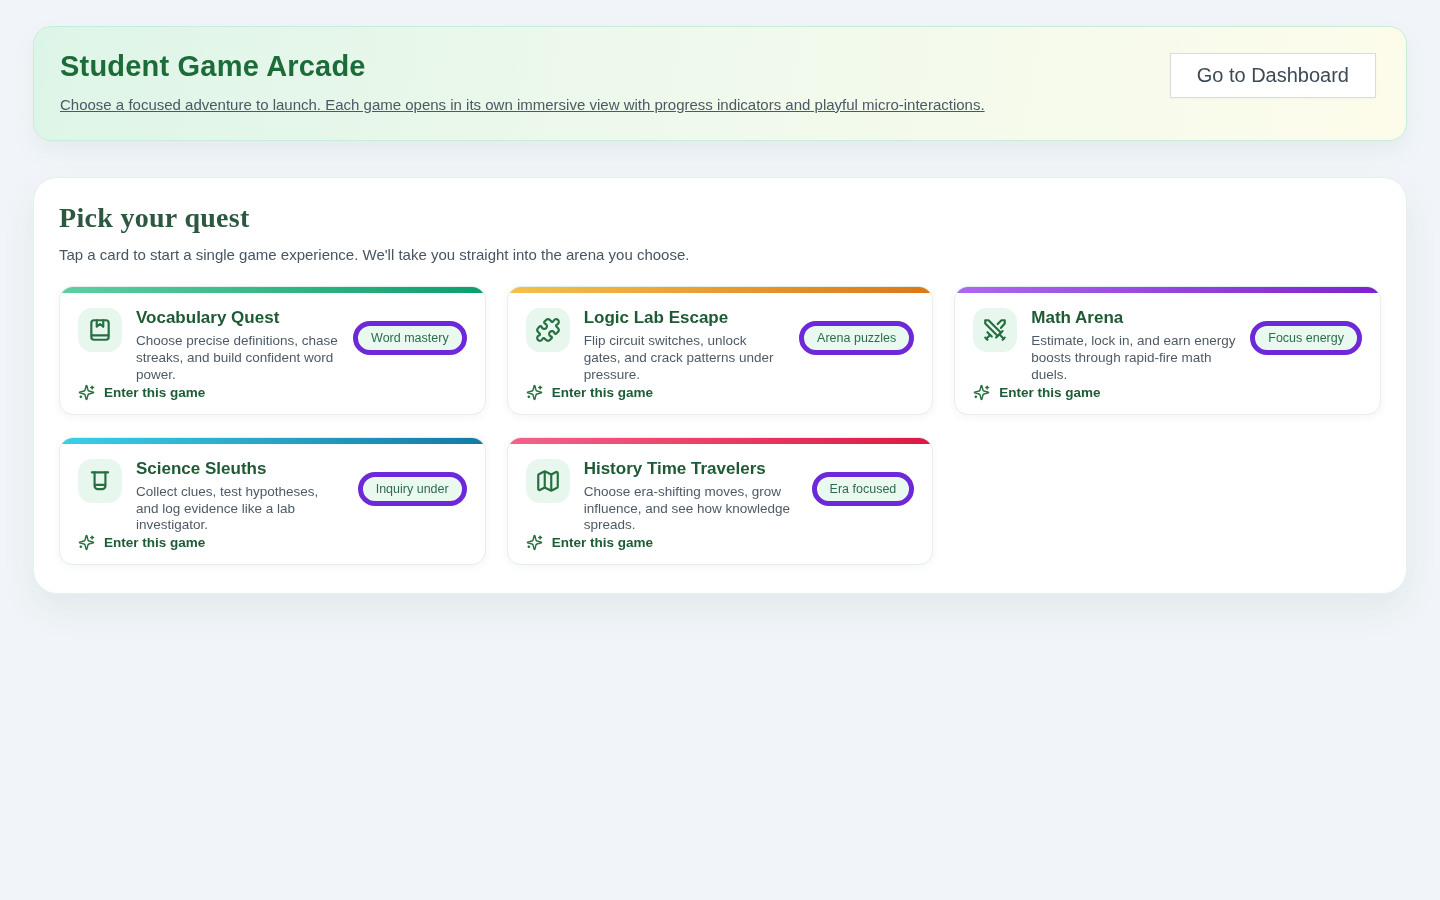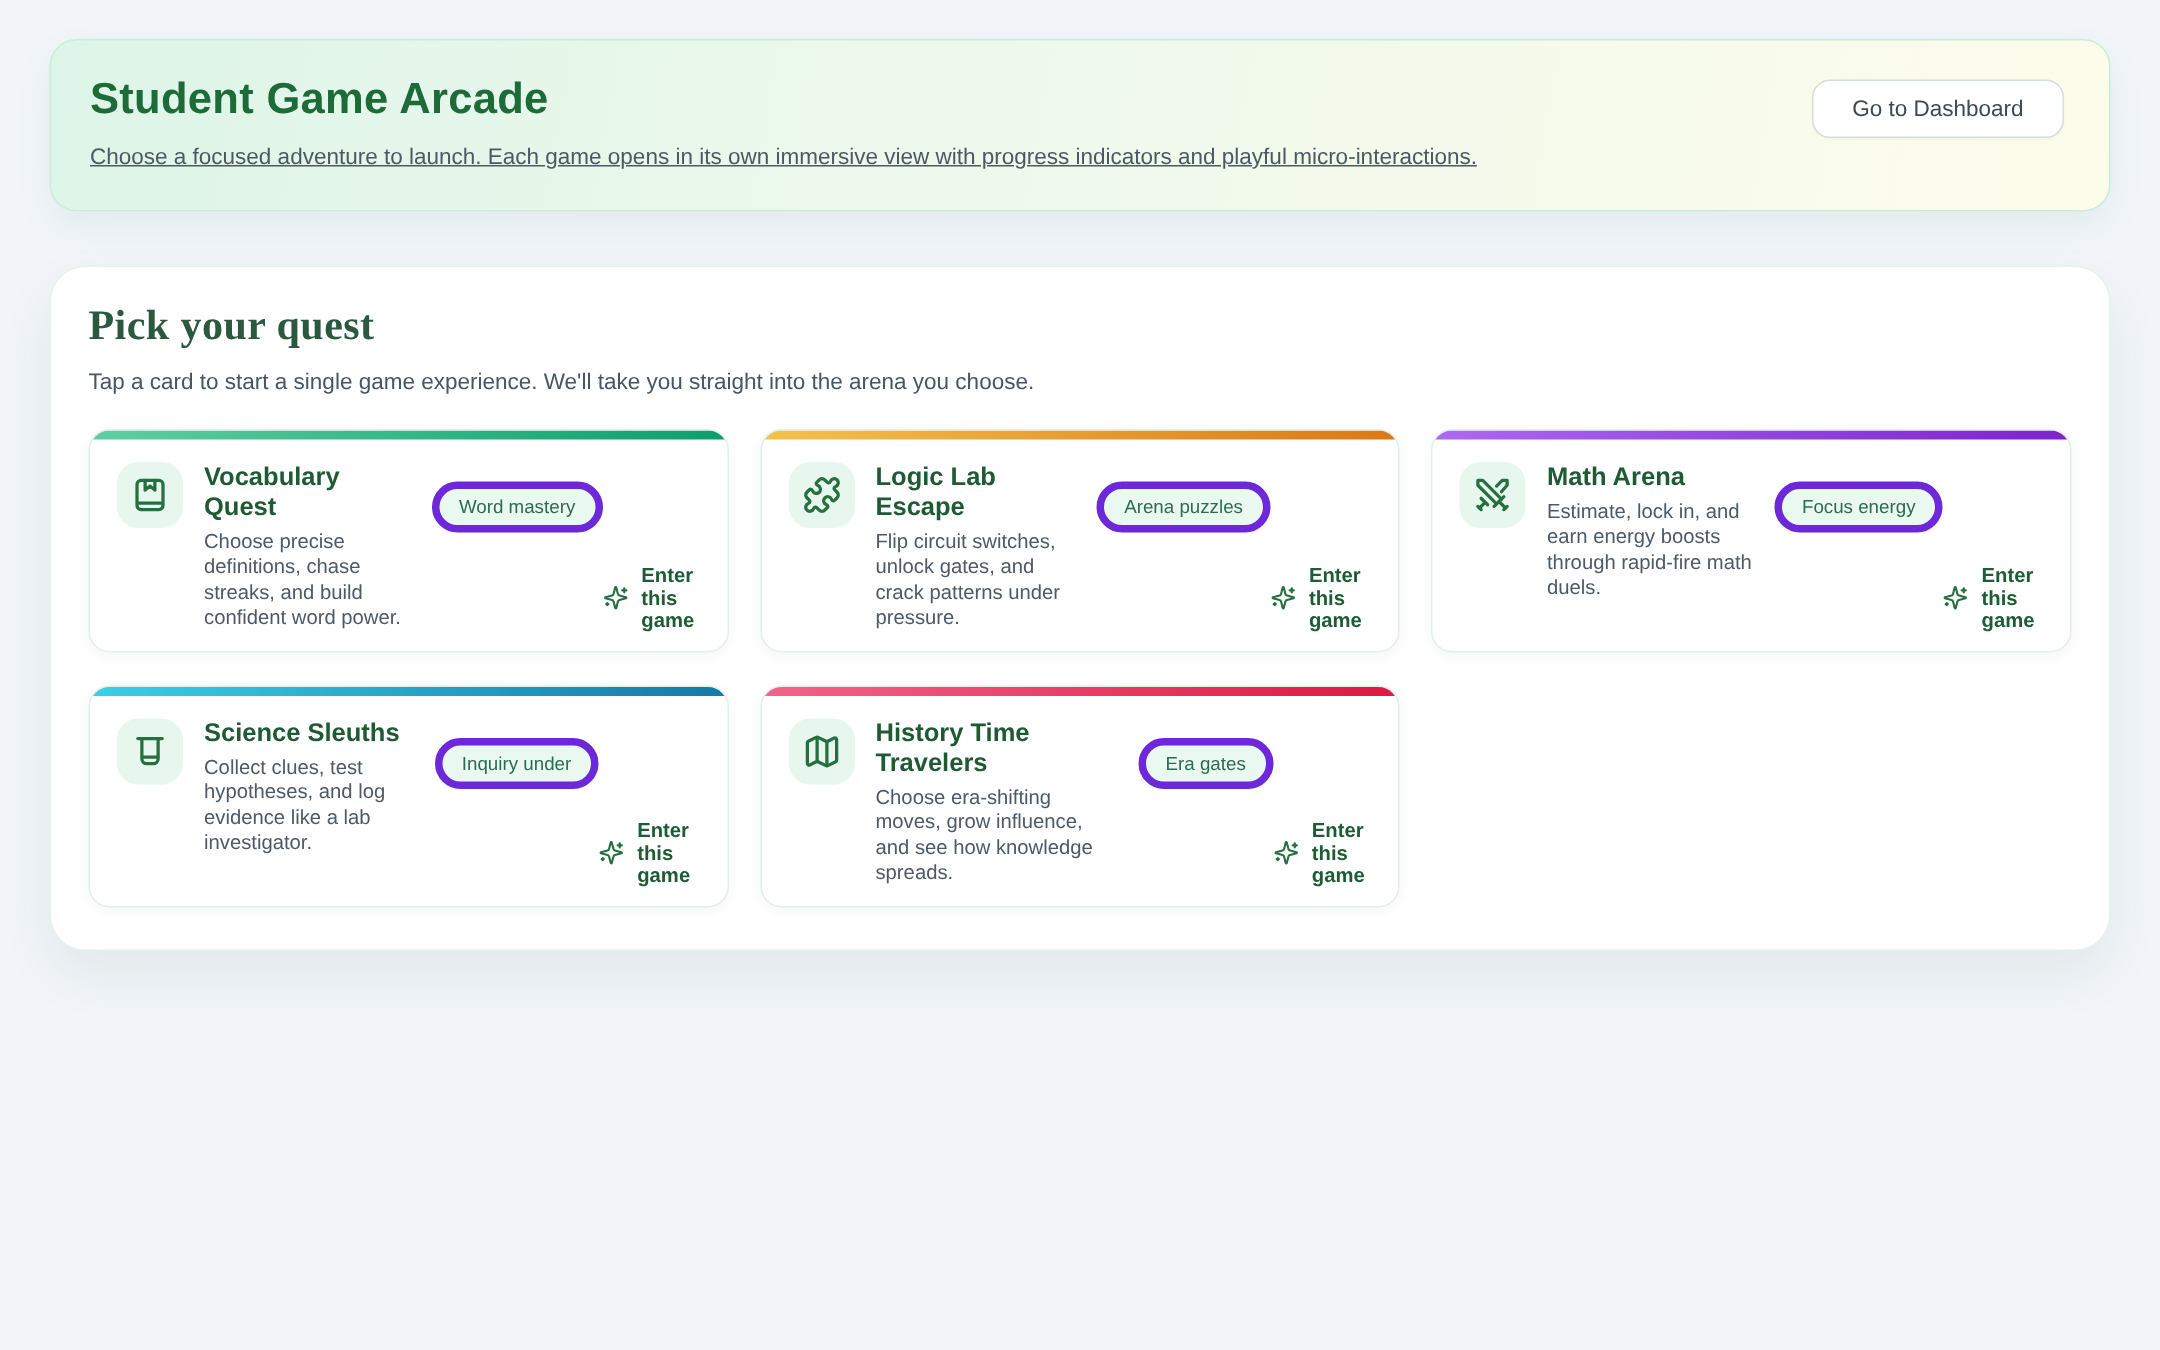--- a/index.html
+++ b/index.html
@@ -27,24 +27,24 @@
     font-size: 29px; font-weight: bold;
     color: #1d6b38; letter-spacing: 0.2px;
   }
   .hero .hero-sub {
     margin: 0; font-size: 15px; color: #4c5963; text-decoration: underline;
   }
   .dash-btn {
     flex-shrink: 0; margin-top: 3px;
     background: #ffffff;
     border: 1px solid #d5ded9;
-    border-radius: 12px;
+    border-radius: 0;
     padding: 10px 26px;
     font-family: "Liberation Sans", sans-serif;
-    font-size: 15px; color: #3d4a55;
+    font-size: 20px; color: #3d4a55;
     cursor: pointer;
     box-shadow: 0 1px 2px rgba(0,0,0,0.03);
   }
 
   
   .panel {
     margin-top: 36px;
     background: #ffffff;
     border: 1px solid #e3f3ea;
     border-radius: 24px;
@@ -74,21 +74,21 @@
     border: 1px solid #e2f0e8;
     border-radius: 14px;
     overflow: hidden;
     min-height: 128px;
     display: flex; flex-direction: column;
     box-shadow: 0 2px 8px rgba(20, 60, 40, 0.05);
     cursor: pointer;
   }
   .card-bar { height: 6px; flex-shrink: 0; }
   .card-inner {
-    flex: 1; display: flex; 
+    flex: 1; display: flex; flex-direction: column;
     padding: 15px 18px 13px;
   }
   .card-top { display: flex; align-items: flex-start; gap: 14px; }
   .icon-box {
     width: 44px; height: 44px; flex-shrink: 0;
     border-radius: 14px;
     background: #e7f7ee; color: #256f41;
     display: flex; align-items: center; justify-content: center;
   }
   .icon-box svg { width: 26px; height: 26px; }
@@ -270,21 +270,21 @@
                 <svg viewBox="0 0 24 24" fill="none" stroke="currentColor" stroke-width="2" stroke-linecap="round" stroke-linejoin="round">
                   <path d="M14.106 5.553a2 2 0 0 0 1.788 0l3.659-1.83A1 1 0 0 1 21 4.619v12.764a1 1 0 0 1-.553.894l-4.553 2.277a2 2 0 0 1-1.788 0l-4.212-2.106a2 2 0 0 0-1.788 0l-3.659 1.83A1 1 0 0 1 3 19.381V6.618a1 1 0 0 1 .553-.894l4.553-2.277a2 2 0 0 1 1.788 0z"></path>
                   <path d="M15 5.764v15"></path>
                   <path d="M9 3.236v15"></path>
                 </svg>
               </div>
         <div class="card-text">
           <h3 class="card-title">History Time Travelers</h3>
           <p class="card-desc">Choose era-shifting moves, grow influence, and see how knowledge spreads.</p>
         </div>
-        <span class="badge">Era gates</span>
+        <span class="badge">Era focused</span>
       </div>
       <div class="card-footer">
         <span class="spark">
                 <svg viewBox="0 0 24 24" fill="none" stroke="currentColor" stroke-width="2" stroke-linecap="round" stroke-linejoin="round">
                   <path d="M9.937 15.5A2 2 0 0 0 8.5 14.063l-6.135-1.582a.5.5 0 0 1 0-.962L8.5 9.936A2 2 0 0 0 9.937 8.5l1.582-6.135a.5.5 0 0 1 .963 0L14.063 8.5A2 2 0 0 0 15.5 9.937l6.135 1.581a.5.5 0 0 1 0 .964L15.5 14.063a2 2 0 0 0-1.437 1.437l-1.582 6.135a.5.5 0 0 1-.963 0z"></path>
                   <path d="M20 3v4"></path>
                   <path d="M22 5h-4"></path>
                   <path d="M4 17v2"></path>
                   <path d="M5 18H3"></path>
                 </svg>

